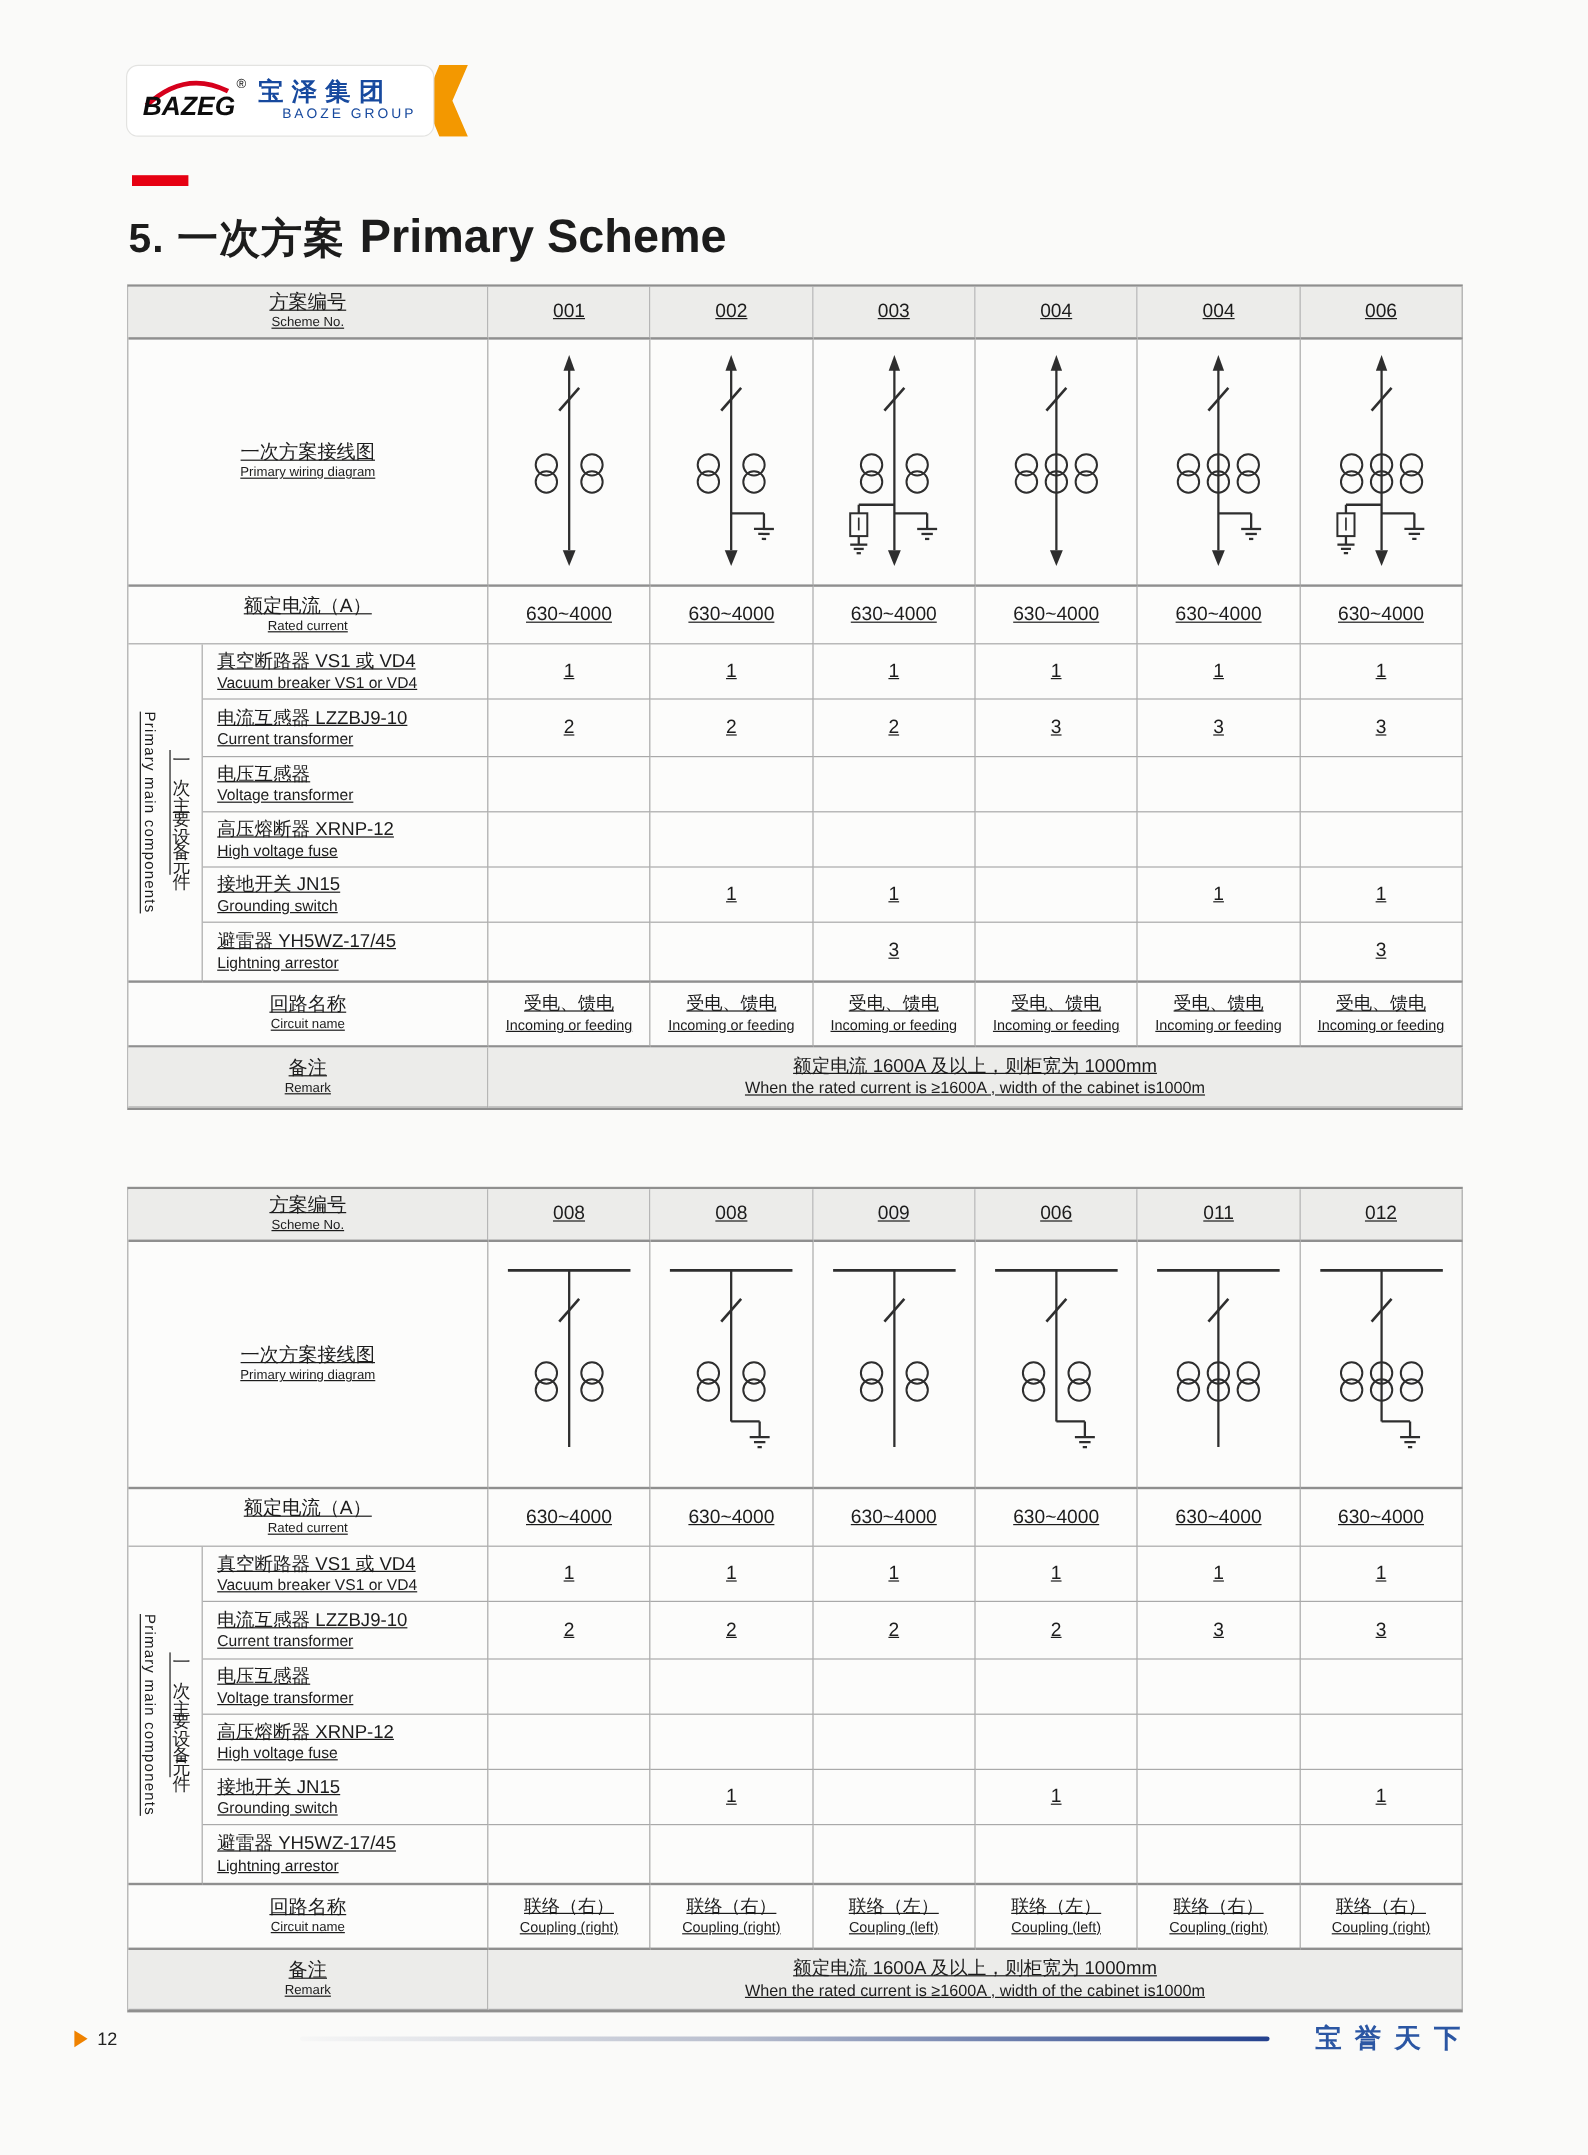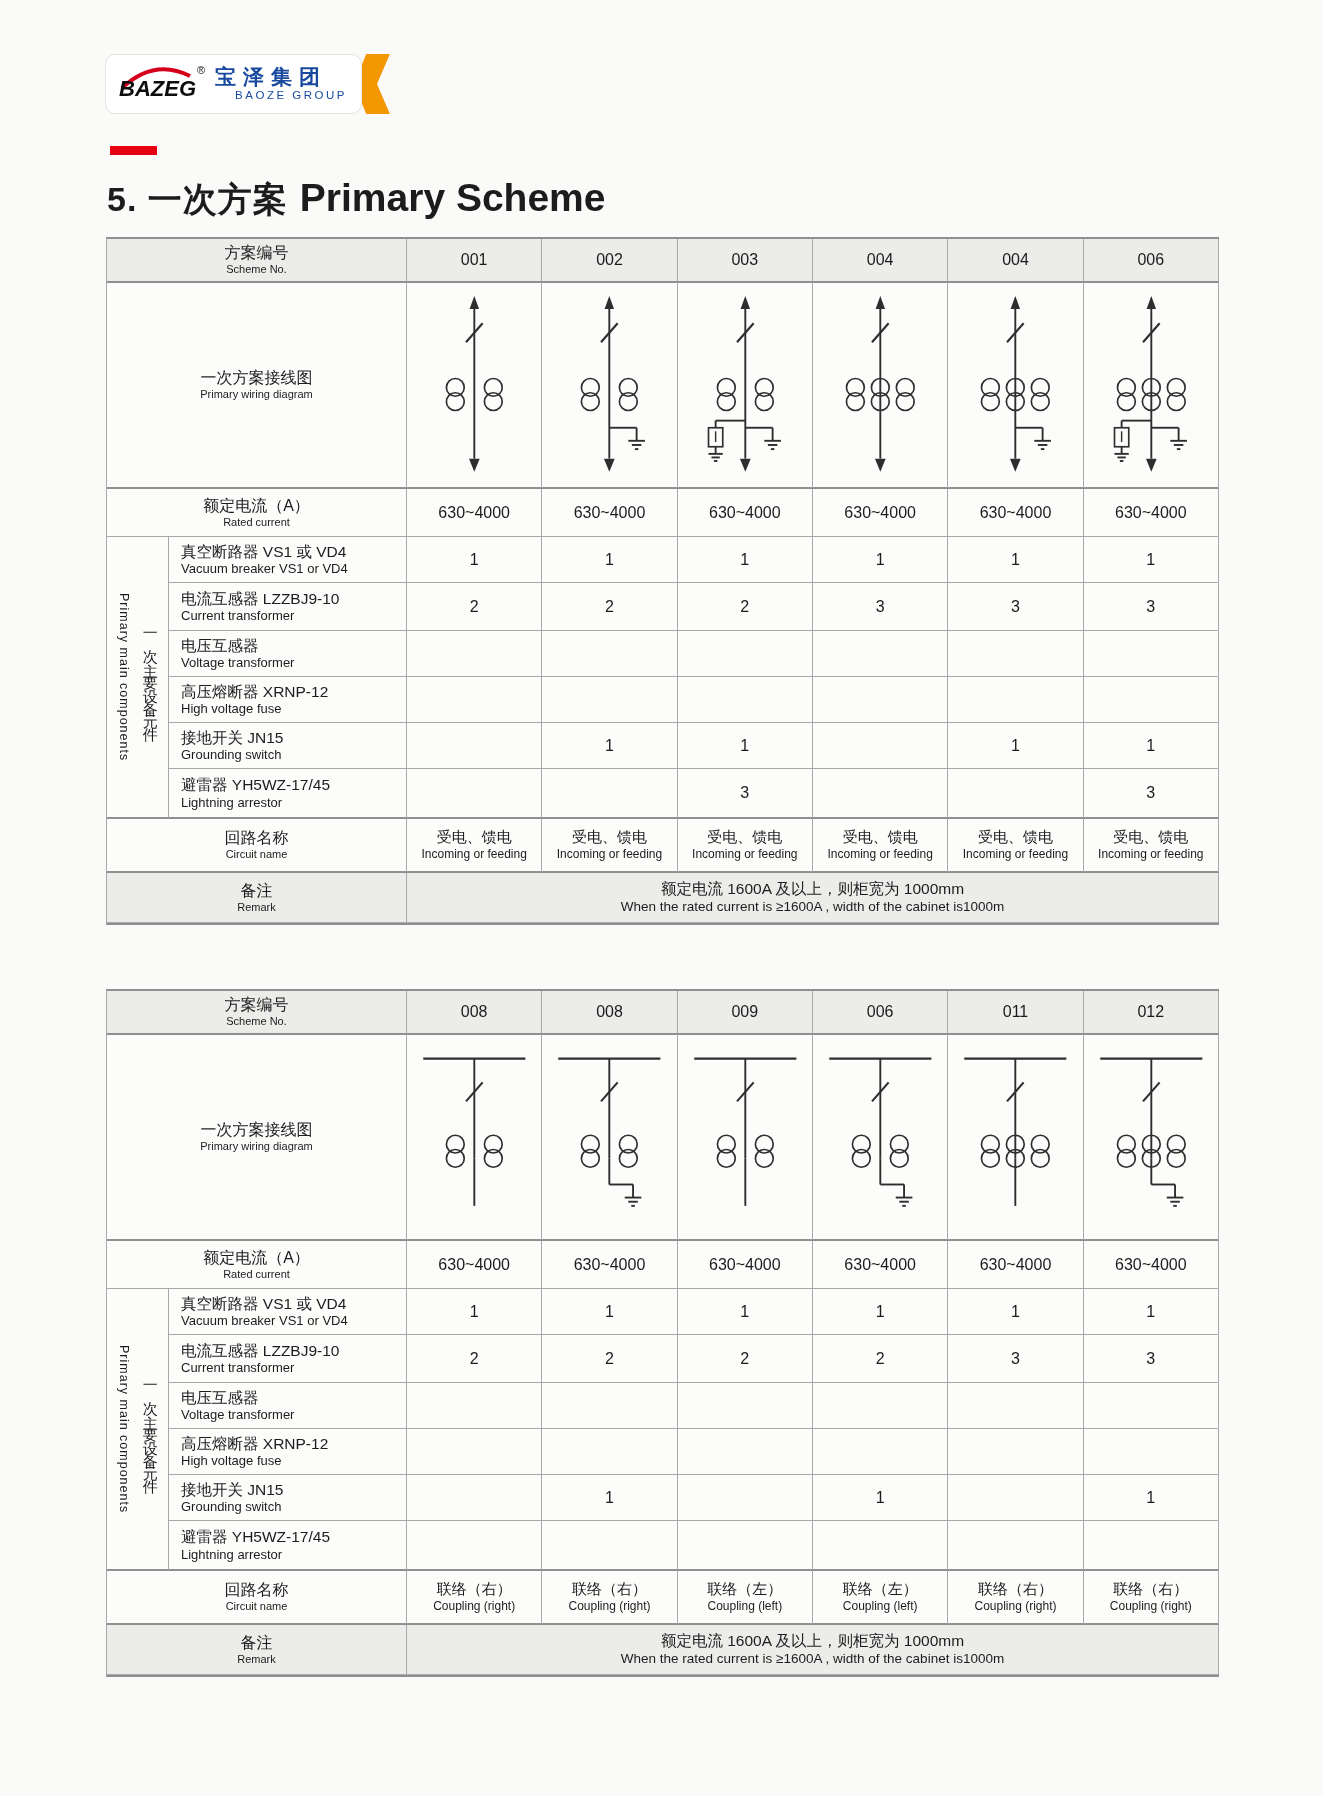--- a/index.html
+++ b/index.html
@@ -25,21 +25,21 @@
   .red-dash{position:absolute;left:110px;top:146px;width:47px;height:9px;background:#e60012;}
   .sec-title{position:absolute;left:107px;top:176px;display:flex;align-items:baseline;gap:12px;}
   .sec-title .cnT{font-size:34px;font-weight:800;letter-spacing:1px;}
   .sec-title .enT{font-size:39px;font-weight:800;}
 
   
   .tables{position:absolute;left:106px;top:237px;width:1113px;}
   .ptable{display:grid;grid-template-columns:62px 238px repeat(6,1fr);
           grid-template-rows:44px 206px 48px 46px 48px 46px 46px 46px 50px 54px 50px;
           border-top:2px solid #8f8f8f;border-bottom:2px solid #8f8f8f;border-left:1px solid #a9a9a9;
-          background:#fcfcfb;}
+          background:#fcfcfb;text-decoration:underline;}
   .ptable + .ptable{margin-top:64px;}
   .c{border-right:1px solid #a9a9a9;border-bottom:1px solid #a9a9a9;display:flex;flex-direction:column;
      align-items:center;justify-content:center;text-align:center;overflow:hidden;line-height:1.25;}
   .bb2{border-bottom-width:2px;border-bottom-color:#8f8f8f;}
   .hdr{background:#ececea;}
   .gray{background:#ececea;}
   .c .cn{display:block;font-size:16px;}
   .c .en{display:block;font-size:11px;}
   .num,.val{font-size:16px;}
   .comp{align-items:flex-start;text-align:left;padding-left:12px;}
@@ -737,14 +737,20 @@
           <span class="cn">备注</span>
           <span class="en">Remark</span>
         </div>
         <div class="c gray remarkv" style="grid-area: 11 / 3 / auto / 9;">
           <span class="cn">额定电流 1600A 及以上，则柜宽为 1000mm</span>
           <span class="en">When the rated current is ≥1600A , width of the cabinet is1000m</span>
         </div>
       </div>
     </div>
 
+  <div class="footer">
+    <span class="tri"></span>
+    <span class="pagenum">12</span>
+    <span class="grad-line"></span>
+    <span class="slogan">宝誉天下</span>
+  </div>
 
 </div>
 
 </body></html>

